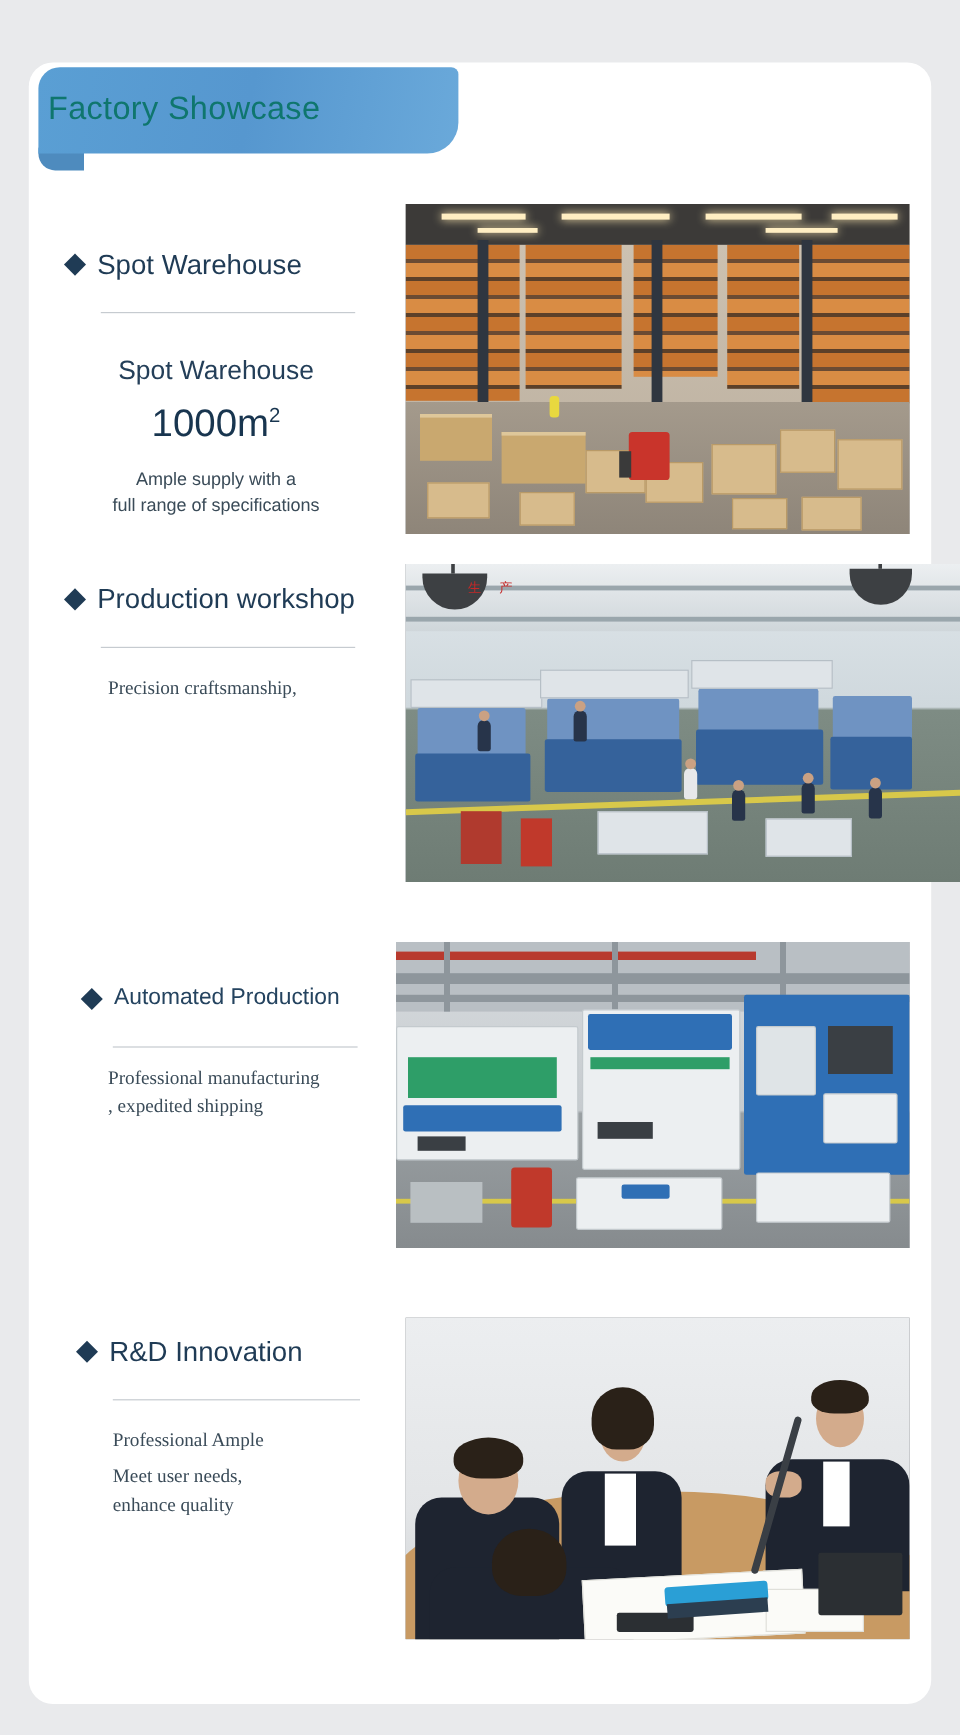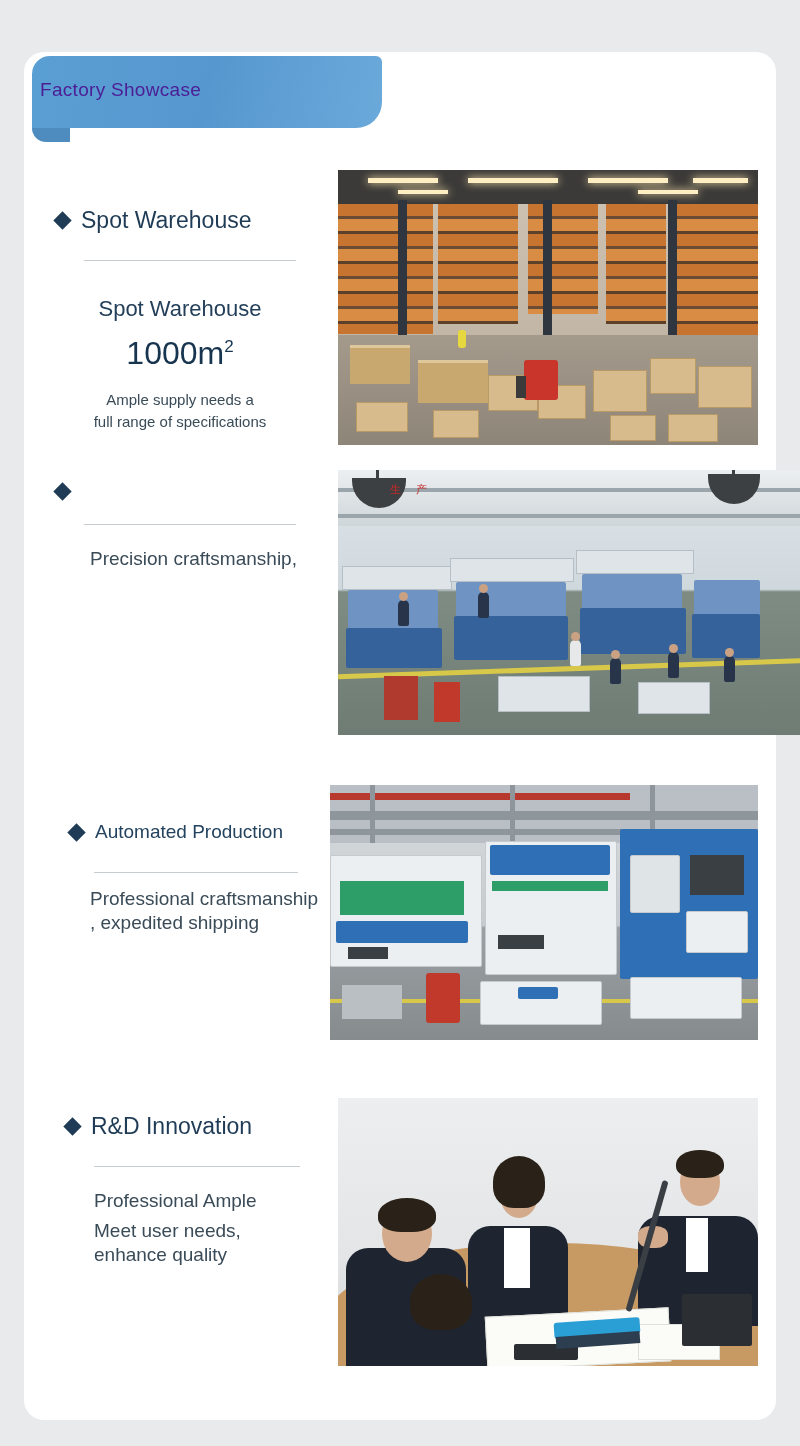--- a/index.html
+++ b/index.html
@@ -48,22 +48,22 @@
     height: 20px;
     background: #4e8bbe;
     border-bottom-left-radius: 14px;
     border-top-left-radius: 2px;
   }
   .ribbon-title {
     position: absolute;
     left: 40px;
     top: 72px;
     width: 330px;
-    font-size: 19px;
-    color: #4c1d95;
+    font-size: 27px;
+    color: #0f766e;
     letter-spacing: .3px;
     line-height: 36px;
   }
 
   
   .section {
     position: absolute;
   }
   .heading {
     display: flex;
@@ -115,22 +115,23 @@
     font-size: 15px;
     line-height: 22px;
   }
   .body-text.center { text-align: center; }
   .medium-text {
     color: #213c56;
     font-size: 20px;
     line-height: 28px;
   }
   .body-text.lg {
-    font-size: 19px;
+    font-size: 16px;
     line-height: 24px;
+    font-family: Liberation Serif, serif;
   }
 
   
   .photo {
     position: absolute;
     overflow: hidden;
     background: #8b8f93;
   }
 
   
@@ -204,21 +205,21 @@
   <div class="section" style="left:56px; top:182px; width:248px;margin-top:24px;">
     <div class="heading">
       <span class="diamond"></span>
       <span class="heading-text">Spot Warehouse</span>
     </div>
     <div class="rule" style="margin-left:28px; width:212px;"></div>
     <div class="sub-big" style="margin-top:32px;">Spot Warehouse</div>
     <div class="sub-huge" style="margin-top:2px;">
       <span>1000m</span><sup>2</sup>
     </div>
-    <div class="body-text center" style="margin-top:16px;">Ample supply needs a</div>
+    <div class="body-text center" style="margin-top:16px;">Ample supply with a</div>
     <div class="body-text center">full range of specifications</div>
   </div>
 
   <div class="photo" style="left:338px; top:170px; width:420px; height:275px;">
     <div class="wh">
       <div class="wh-ceiling"></div>
       <div class="wh-light" style="left:30px; width:70px;"></div>
       <div class="wh-light" style="left:130px; width:90px;"></div>
       <div class="wh-light" style="left:250px; width:80px;"></div>
       <div class="wh-light" style="left:355px; width:55px;"></div>
@@ -250,20 +251,21 @@
       <div class="wh-box" style="left:95px; top:240px; width:44px; height:26px;"></div>
 
       <div class="wh-fork" style="left:186px; top:190px;"></div>
       <div style="position:absolute;left:120px;top:160px;width:8px;height:18px;background:#e8d83f;border-radius:3px;"></div>
     </div>
   </div>
 
   <div class="section" style="left:56px; top:485px; width:250px;">
     <div class="heading">
       <span class="diamond"></span>
+      <span class="heading-text">Production workshop</span>
     </div>
     <div class="rule" style="margin-left:28px; width:212px;"></div>
     <div class="body-text lg" style="margin-top:22px; margin-left:34px;">Precision craftsmanship,</div>
   </div>
 
   <div class="photo" style="left:338px; top:470px; width:448px; height:265px;padding-left:28px;">
     <div class="ws">
       <div class="ws-roof"></div>
       <div class="ws-beam" style="left:0; top:18px; width:100%;"></div>
       <div class="ws-beam" style="left:0; top:44px; width:100%;"></div>
@@ -301,21 +303,21 @@
       <div style="position:absolute;left:96px;top:212px;width:26px;height:40px;background:#c0392b;"></div>
     </div>
   </div>
 
   <div class="section" style="left:70px; top:818px; width:250px;">
     <div class="heading">
       <span class="diamond"></span>
       <span class="heading-text small">Automated Production</span>
     </div>
     <div class="rule" style="margin-left:24px; width:204px;"></div>
-    <div class="body-text lg" style="margin-top:14px; margin-left:20px;">Professional craftsmanship</div>
+    <div class="body-text lg" style="margin-top:14px; margin-left:20px;">Professional manufacturing</div>
     <div class="body-text lg" style="margin-left:20px;">, expedited shipping</div>
   </div>
 
   <div class="photo" style="left:330px; top:785px; width:428px; height:255px;">
     <div class="ap">
       <div class="ap-ceil"></div>
       <div class="ap-red" style="left:0; top:8px; width:70%;"></div>
       <div class="ap-duct" style="left:0; top:26px; width:100%;"></div>
       <div class="ap-duct" style="left:0; top:44px; width:100%; height:6px;"></div>
       <div style="position:absolute;left:40px;top:0;width:5px;height:58px;background:#8e969c;"></div>

